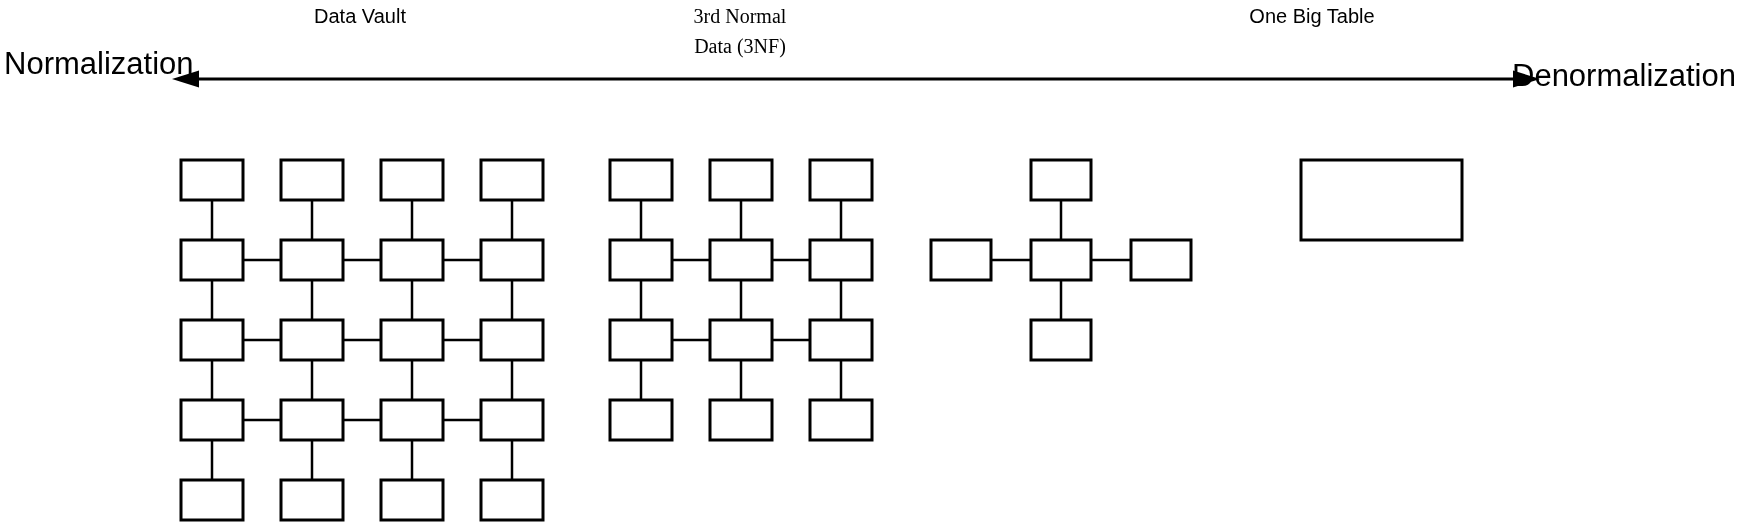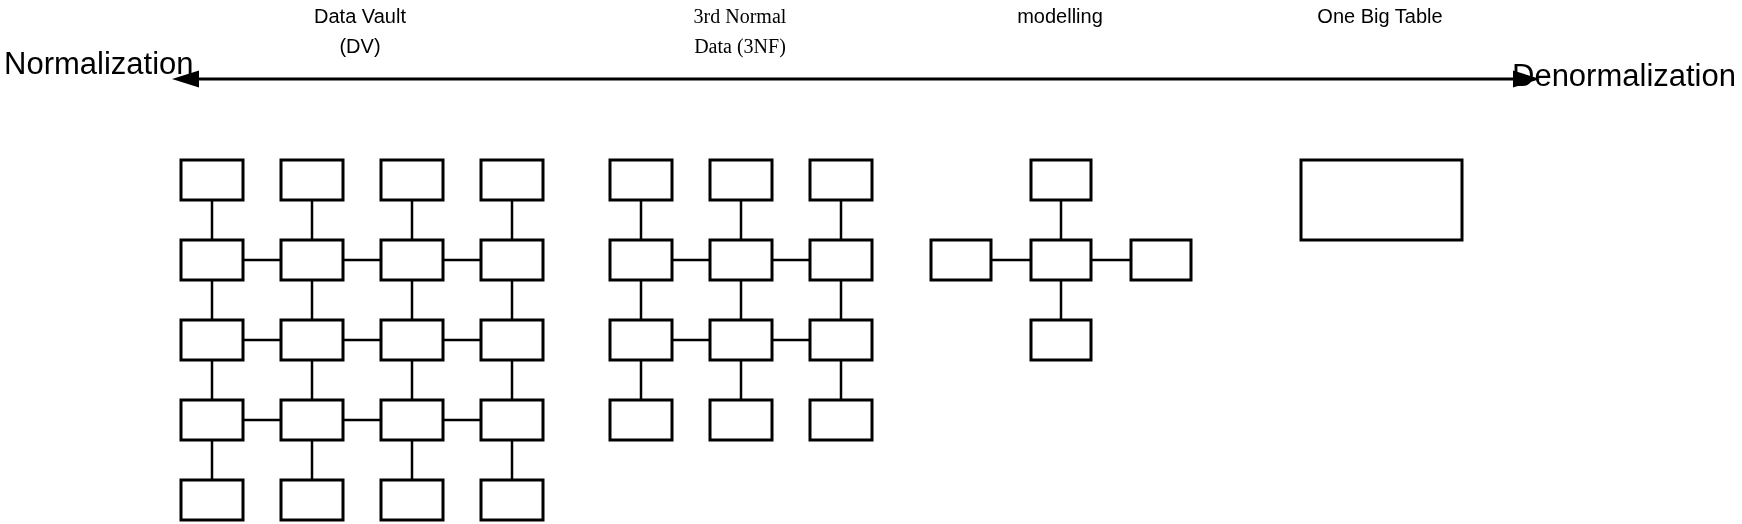--- a/index.html
+++ b/index.html
@@ -40,21 +40,21 @@
     width: 320px;
     text-align: center;
     font-size: 20px;
     line-height: 30px;
     white-space: nowrap;
   }
   .category-label span { display: block; }
   .cat-0 { left: 200px; }  
   .cat-1 { left: 580px; font-family: Liberation Serif, serif; }  
   .cat-2 { left: 900px; }  
-  .cat-3 { left: 1220px; } 
+  .cat-3 { left: 1152px; } 
 </style>
 </head>
 <body>
 
 <svg id="diagram-svg" width="1742" height="524" viewBox="0 0 1742 524" xmlns="http://www.w3.org/2000/svg">
     <line x1="191" y1="79" x2="1521" y2="79" stroke="#000000" stroke-width="3"></line>
     <polygon points="172,79 199,70.5 199,87.5" fill="#000000"></polygon>
     <polygon points="1540,79 1513,70.5 1513,87.5" fill="#000000"></polygon>
     <line x1="212" y1="200" x2="212" y2="240" stroke="#000000" stroke-width="2.5"></line>
     <line x1="312" y1="200" x2="312" y2="240" stroke="#000000" stroke-width="2.5"></line>
@@ -137,24 +137,22 @@
     <rect x="1031" y="320" width="60" height="40" fill="#ffffff" stroke="#000000" stroke-width="3"></rect>
     <rect x="1301" y="160" width="161" height="80" fill="#ffffff" stroke="#000000" stroke-width="3"></rect>
   </svg>
 
 <div class="axis-label label-normalization">Normalization</div>
 
 <div class="axis-label label-denormalization">Denormalization</div>
 
 <div class="category-label cat-0">
   <span>Data Vault</span>
-  <span>(DV)</span>
 </div>
 <div class="category-label cat-1">
   <span>3rd Normal</span>
   <span>Data (3NF)</span>
 </div>
 <div class="category-label cat-2">
-  <span>modelling</span>
 </div>
 <div class="category-label cat-3">
   <span>One Big Table</span>
 </div>
 
 </body></html>

